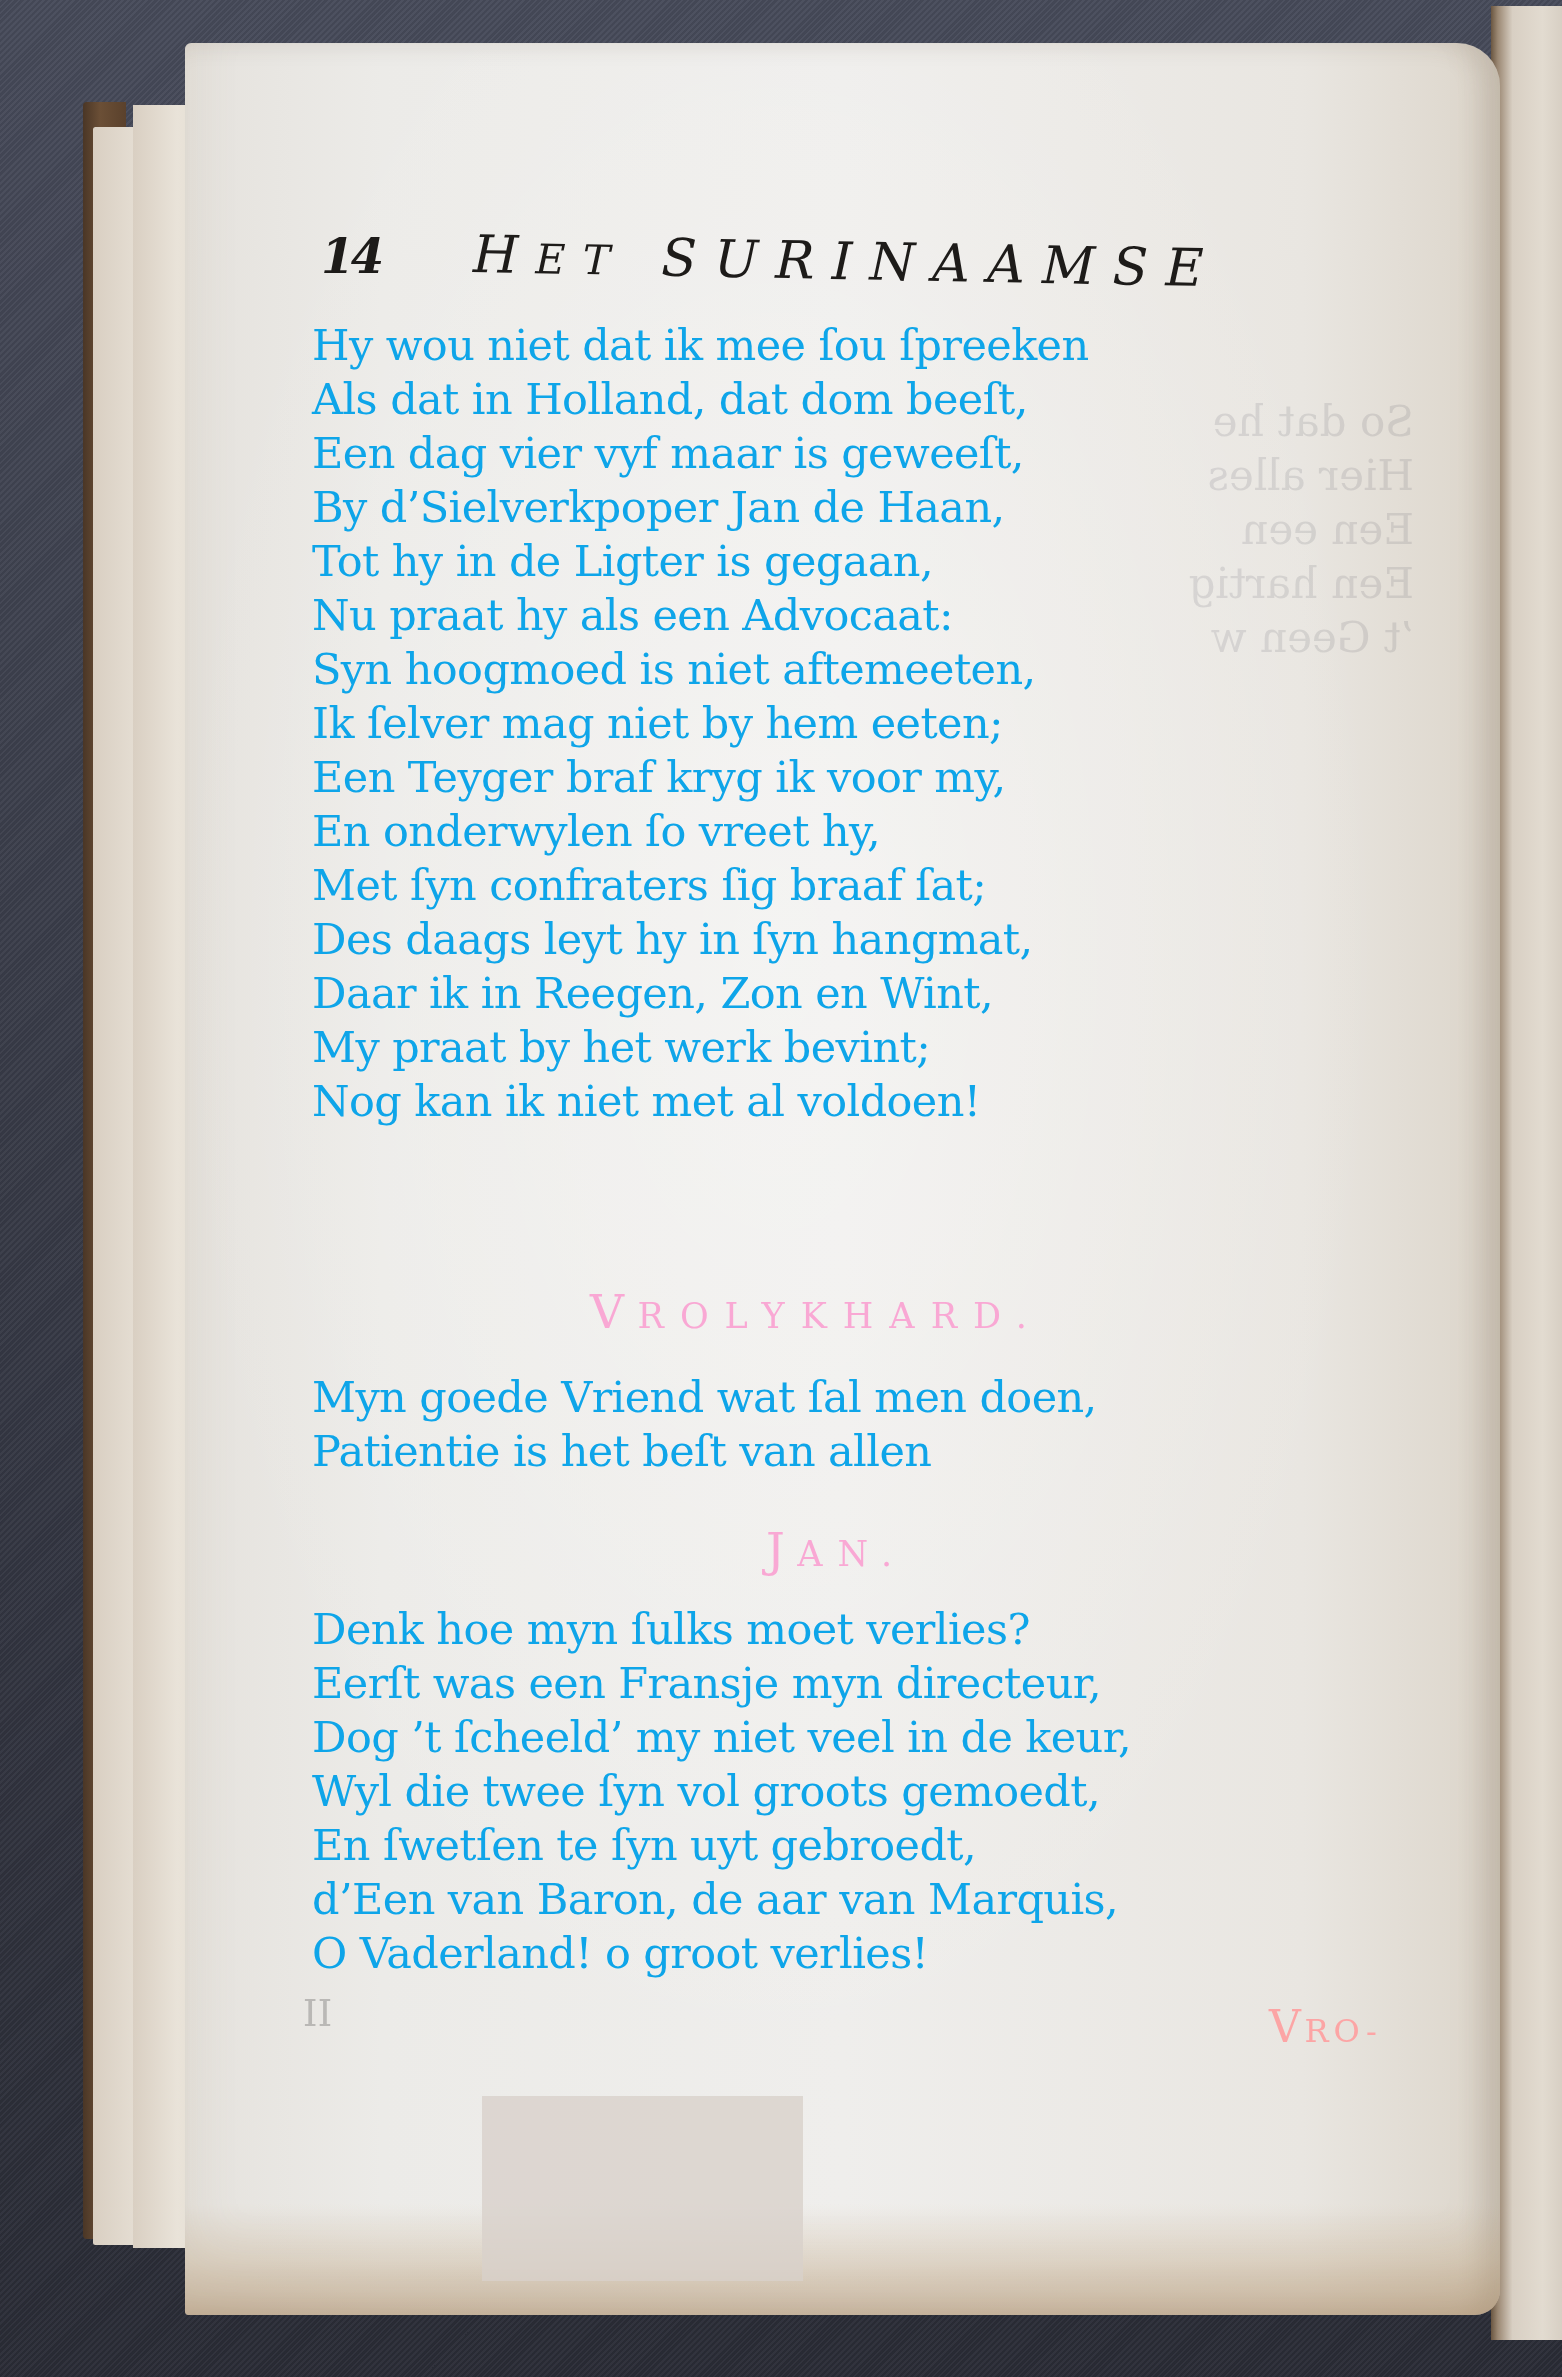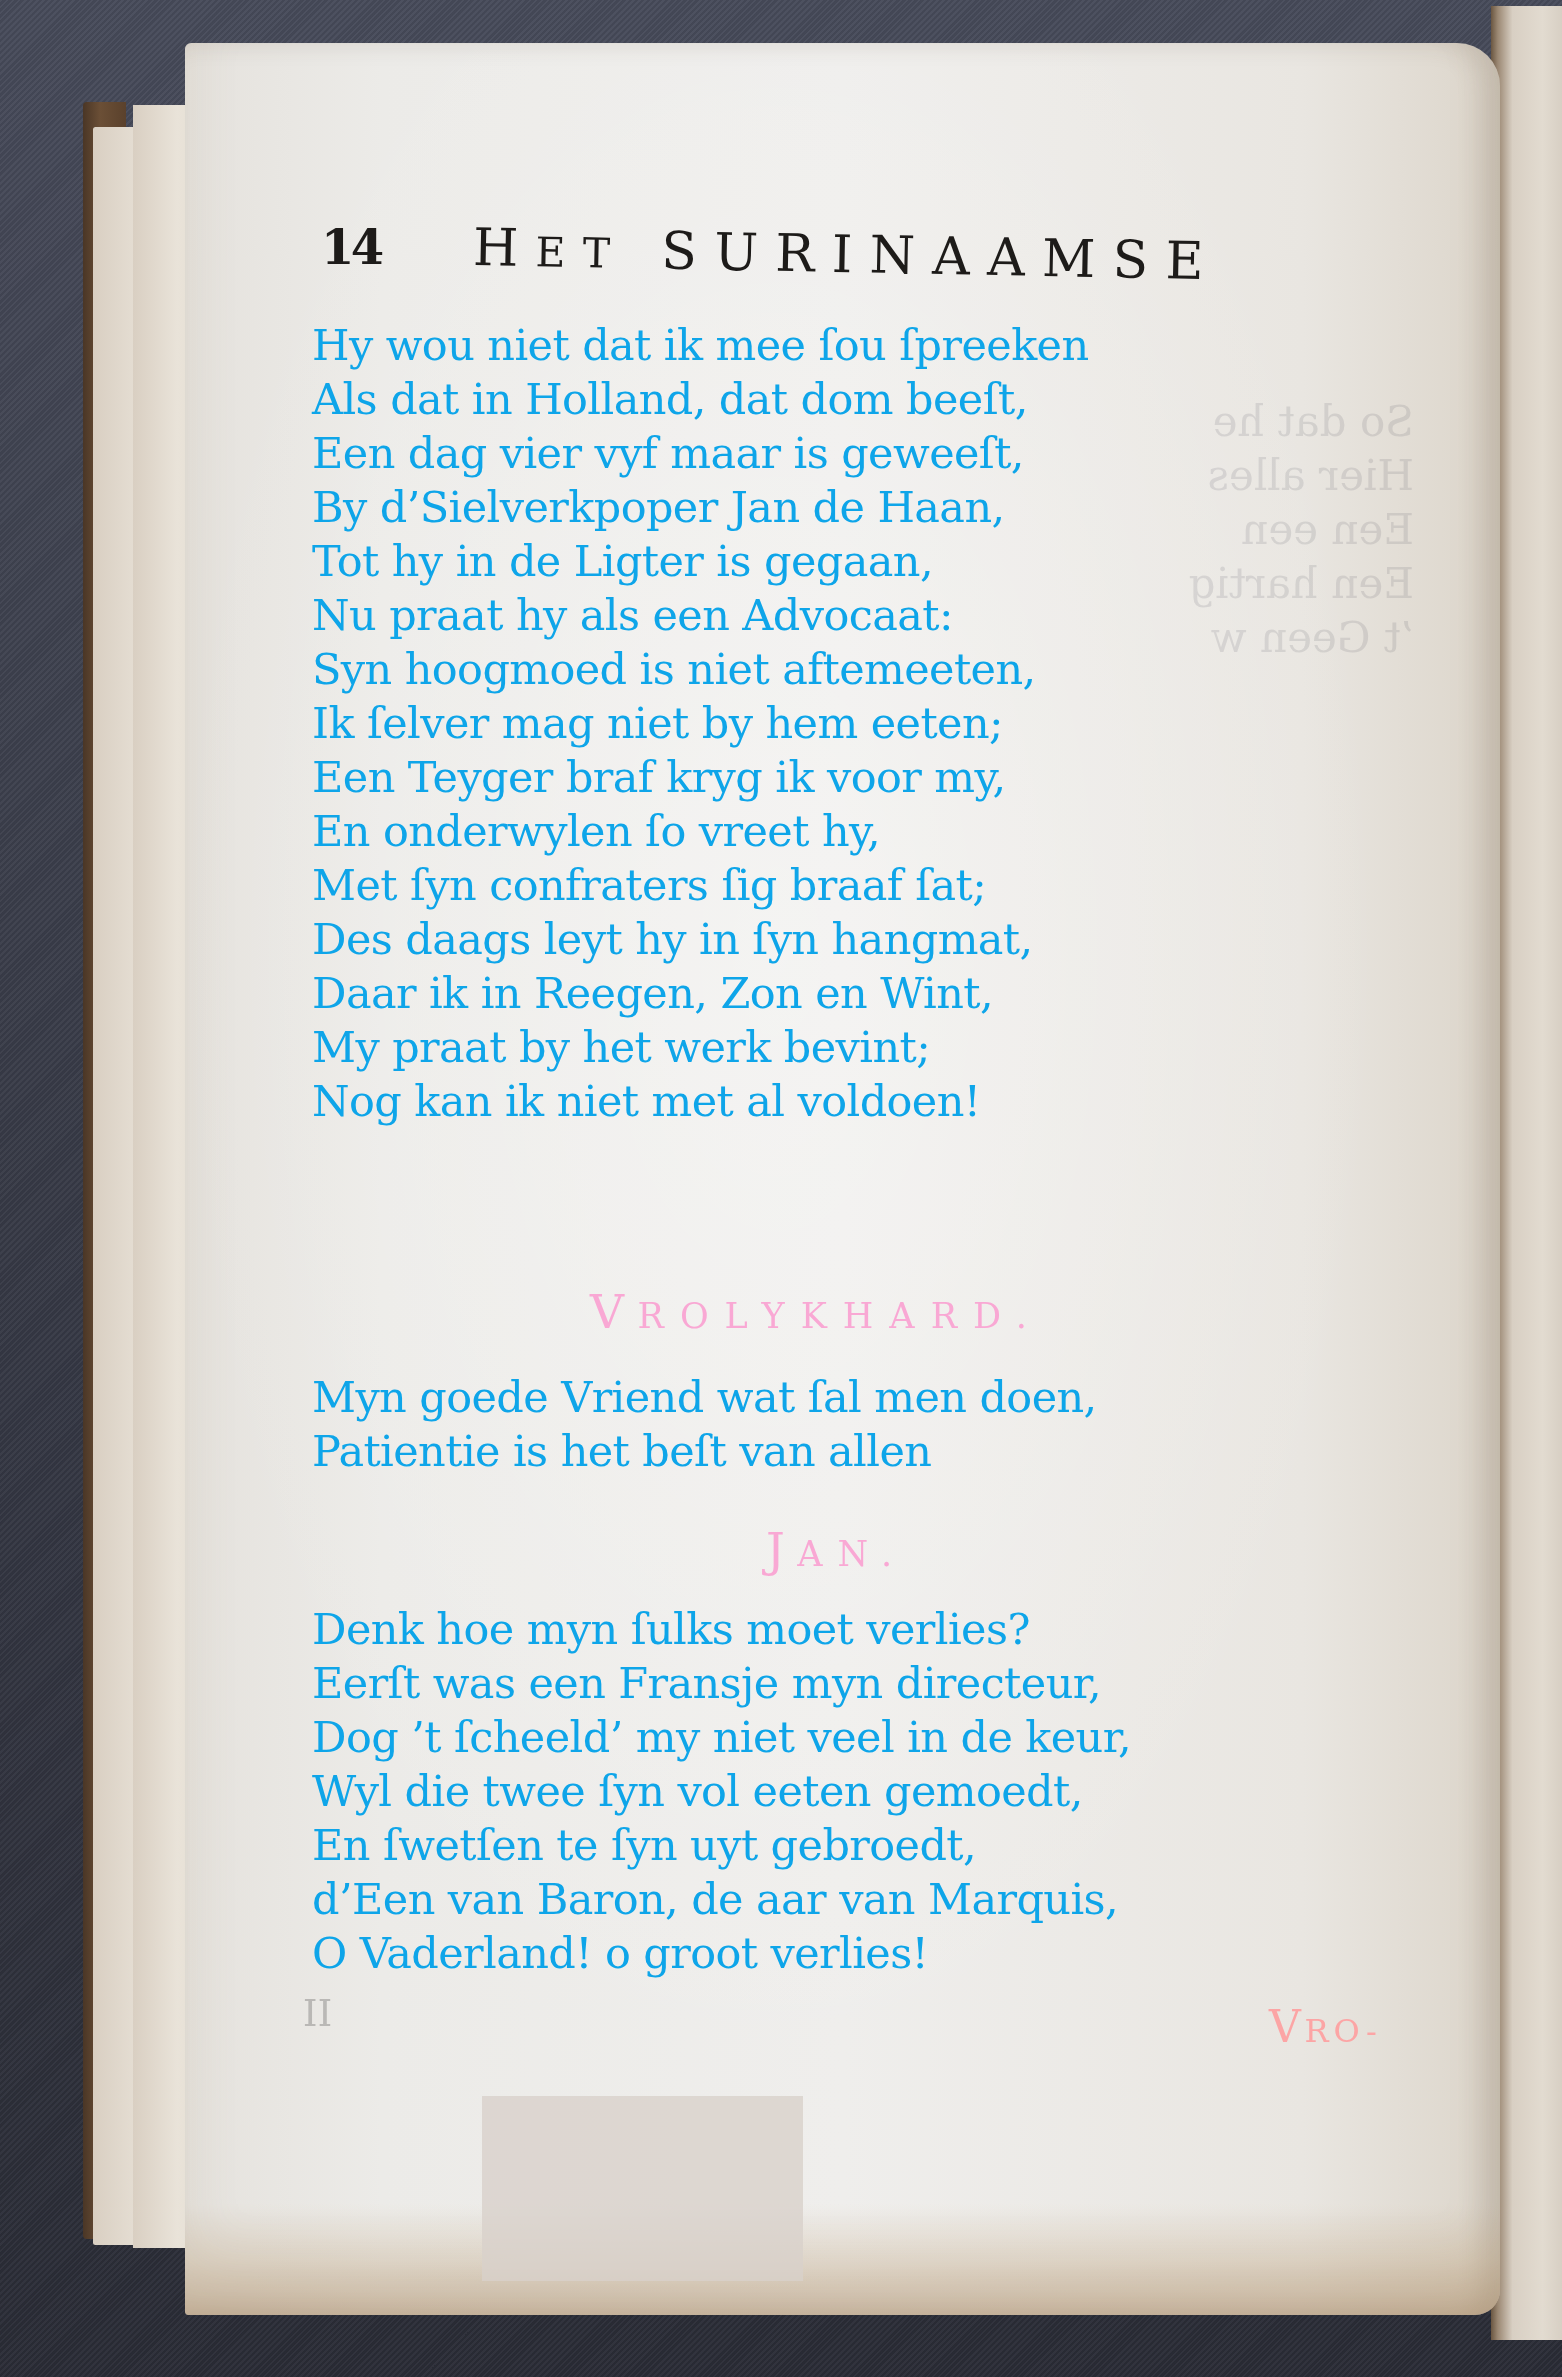--- a/index.html
+++ b/index.html
@@ -82,22 +82,23 @@
     }
 
     
     .running-head {
       position: absolute;
       left: 321px;
       top: 210px;
       width: 988px;
       height: 74px;
       display: flex;
-      align-items: center;
+      align-items: flex-end;
       color: #1d1b19;
+      font-style: italic;
     }
     .page-number {
       font-size: 48px;
       font-weight: bold;
       margin-right: 93px;
       letter-spacing: -3.7px;
     }
     .running-title {
       font-size: 52px;
       letter-spacing: 17.3px;
@@ -229,21 +230,21 @@
   <div class="verse-line">Myn goede Vriend wat ſal men doen,</div>
   <div class="verse-line">Patientie is het beſt van allen</div>
 </div>
 
 <div class="speaker speaker-jan"><span>J</span><span class="sc">AN.</span></div>
 
 <div class="text-block block-3">
   <div class="verse-line">Denk hoe myn ſulks moet verlies?</div>
   <div class="verse-line">Eerſt was een Fransje myn directeur,</div>
   <div class="verse-line">Dog ’t ſcheeld’ my niet veel in de keur,</div>
-  <div class="verse-line">Wyl die twee ſyn vol eeten gemoedt,</div>
+  <div class="verse-line">Wyl die twee ſyn vol groots gemoedt,</div>
   <div class="verse-line">En ſwetſen te ſyn uyt gebroedt,</div>
   <div class="verse-line">d’Een van Baron, de aar van Marquis,</div>
   <div class="verse-line">O Vaderland! o groot verlies!</div>
 </div>
 
 <div class="signature-mark">II</div>
 
 <div class="catchword"><span>V</span><span class="sc">RO-</span></div>
 
 

